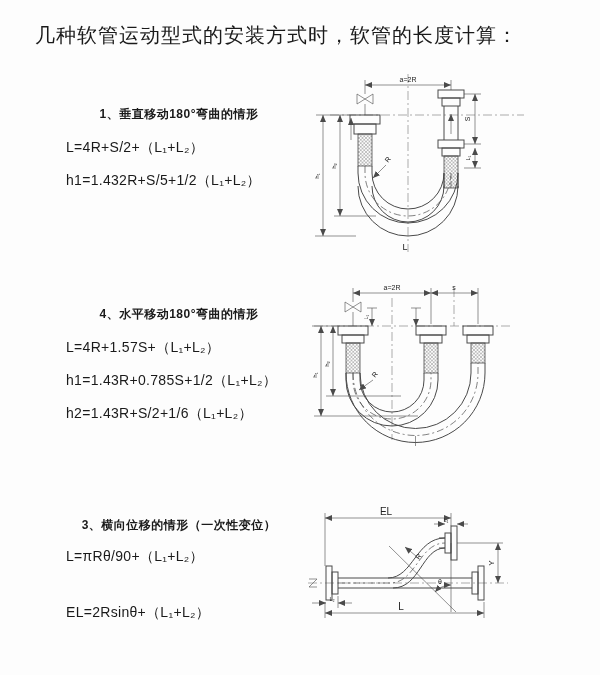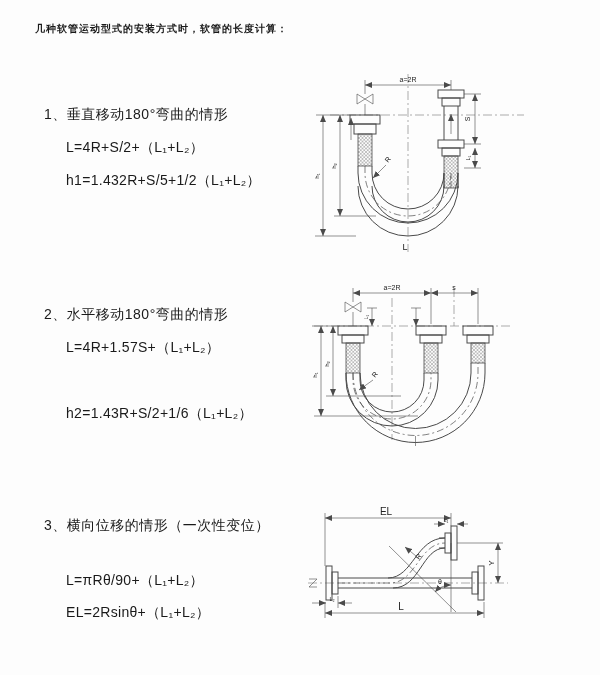--- a/index.html
+++ b/index.html
@@ -6,32 +6,32 @@
   body{
     width:600px;height:675px;
     background:#fdfdfd;
     font-family:"Liberation Sans","DejaVu Sans",sans-serif;
     color:#1a1a1a;
     overflow:hidden;
   }
   .page{position:relative;width:600px;height:675px;background:#fdfdfd;}
   .title{
     position:absolute;left:35px;top:22px;
-    font-size:10px;font-weight:bold;letter-spacing:1px;white-space:nowrap;
+    font-size:20px;font-weight:normal;letter-spacing:1px;white-space:nowrap;
   }
   .section{position:absolute;left:44px;width:270px;}
   .s1{top:106px;}
   .s2{top:306px;}
   .s3{top:517px;}
-  .sec-heading{font-size:14px;font-weight:normal;letter-spacing:0.5px;white-space:nowrap;}
+  .sec-heading{font-size:12px;font-weight:bold;letter-spacing:0.5px;white-space:nowrap;text-align:center;}
   .formula{position:absolute;left:22px;font-size:14px;white-space:nowrap;letter-spacing:0.3px;}
   .f1{top:33px;}
   .f2{top:66px;}
   .f3{top:99px;}
-  .s3 .f1{top:31px;margin-top:24px;}
+  .s3 .f1{top:31px;}
   .s3 .f2{top:59px;}
   .s3 .f3{top:87px;}
   svg{position:absolute;overflow:visible;}
   .svg1{left:310px;top:68px;}
   .svg2{left:306px;top:280px;}
   .svg3{left:298px;top:496px;}
   .ln{stroke:#4a4a4a;fill:none;stroke-width:1;}
   .thin{stroke:#4a4a4a;fill:none;stroke-width:0.6;}
   .dim{stroke:#4a4a4a;fill:none;stroke-width:0.6;}
   .cl{stroke:#777;fill:none;stroke-width:0.6;stroke-dasharray:9 3 2 3;}
@@ -46,22 +46,23 @@
 
   <div class="title">几种软管运动型式的安装方式时，软管的长度计算：</div>
 
   <div class="section s1">
     <div class="sec-heading">1、垂直移动180°弯曲的情形</div>
     <div class="formula f1">L=4R+S/2+（L₁+L₂）</div>
     <div class="formula f2">h1=1.432R+S/5+1/2（L₁+L₂）</div>
   </div>
 
   <div class="section s2">
-    <div class="sec-heading">2、水平移动180°弯曲的情形</div>
+    <div class="sec-heading">4、水平移动180°弯曲的情形</div>
     <div class="formula f1">L=4R+1.57S+（L₁+L₂）</div>
+    <div class="formula f2">h1=1.43R+0.785S+1/2（L₁+L₂）</div>
     <div class="formula f3">h2=1.43R+S/2+1/6（L₁+L₂）</div>
   </div>
 
   <div class="section s3">
     <div class="sec-heading">3、横向位移的情形（一次性变位）</div>
     <div class="formula f1">L=πRθ/90+（L₁+L₂）</div>
     <div class="formula f3">EL=2Rsinθ+（L₁+L₂）</div>
   </div>
 
   <svg class="svg1" width="240" height="195" viewBox="0 0 240 195">

